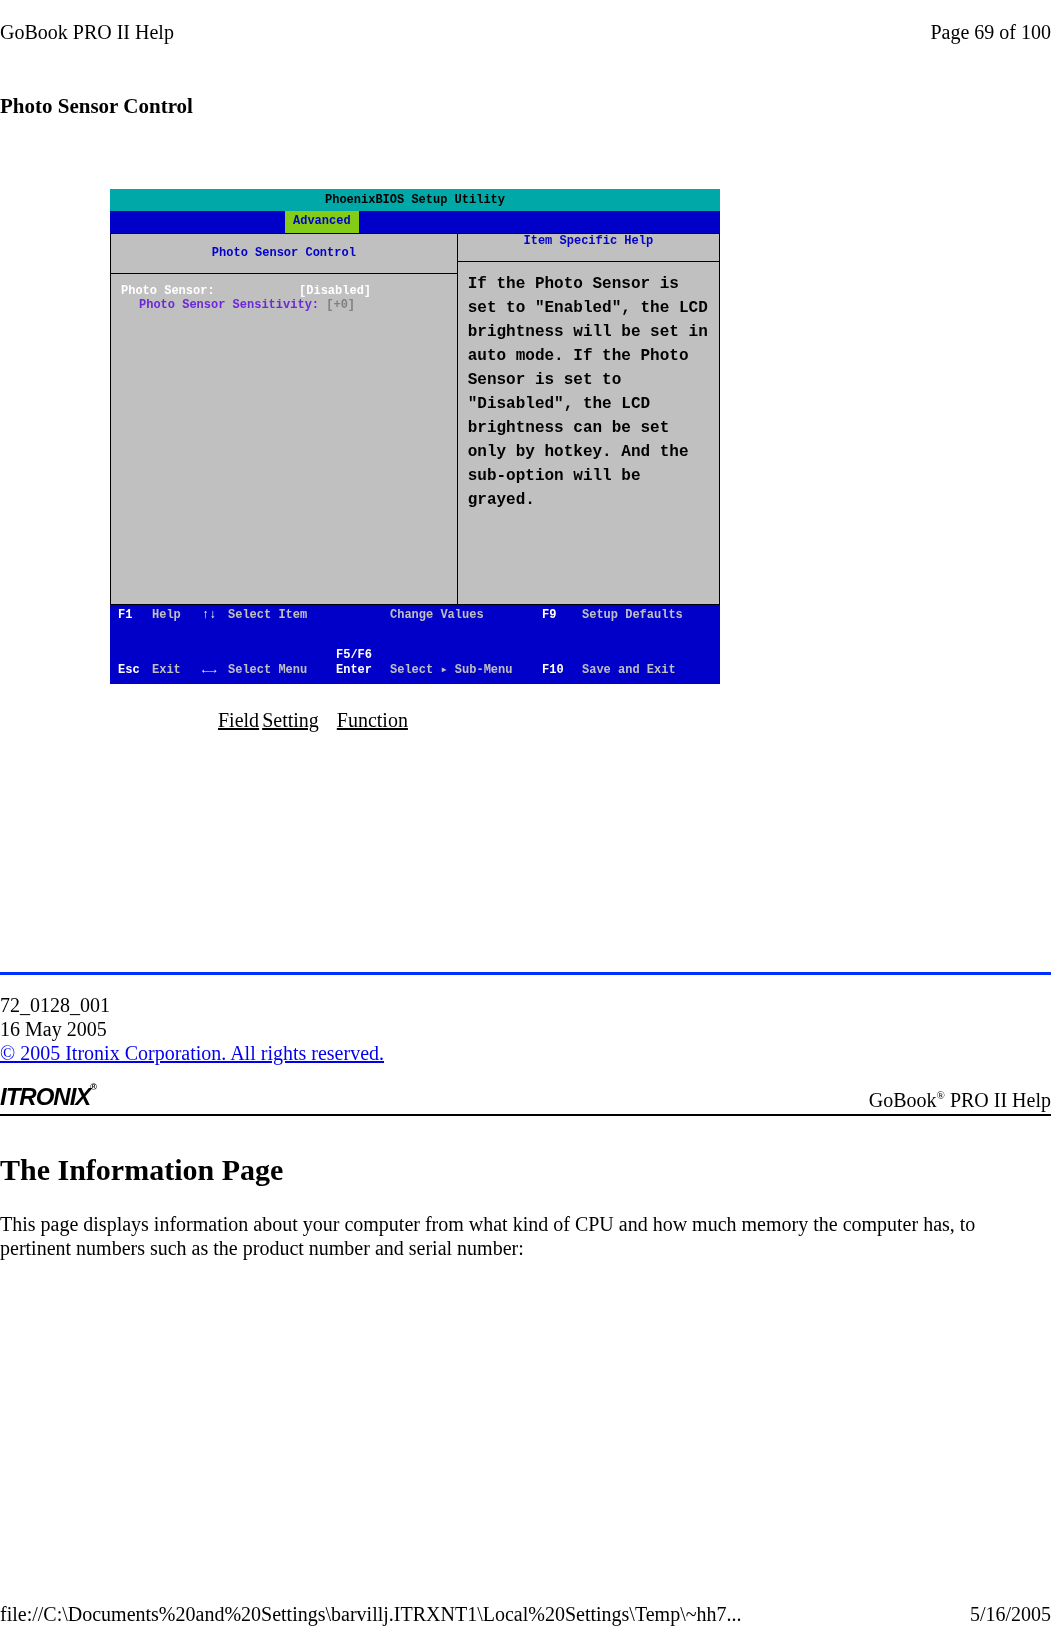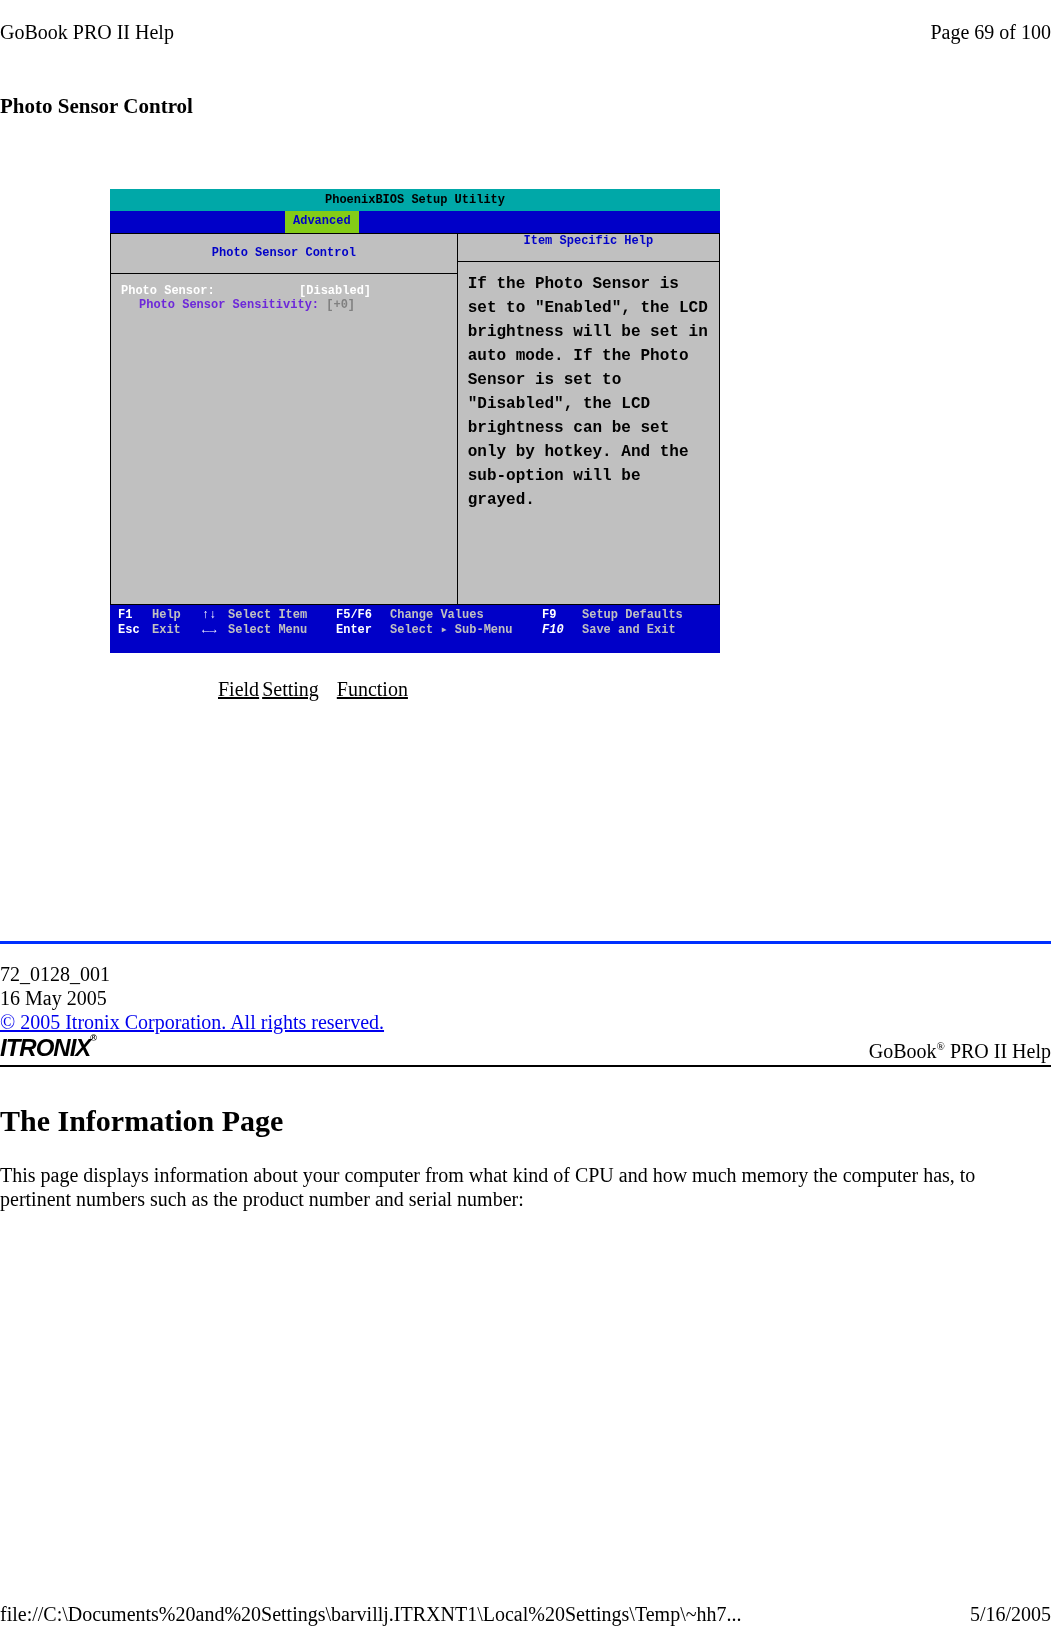--- a/index.html
+++ b/index.html
@@ -94,21 +94,21 @@
     }
     .bios-help-text {
       color: #000;
       padding: 10px 10px;
       font-size: 16px;
       line-height: 1.5;
     }
     .bios-footer {
       background: #0000c8;
       color: #fff;
-      padding: 3px 8px 16px 8px;
+      padding: 3px 8px 7px 8px;
       font-size: 12px;
     }
     .bios-footer-row {
       display: flex;
     }
     .bf-cell {
       white-space: pre;
     }
     .columns-row {
       margin-left: 218px;
@@ -127,21 +127,21 @@
     .copyright-link {
       color: #0000ee;
       text-decoration: underline;
     }
     .logo-row {
       display: flex;
       justify-content: space-between;
       align-items: flex-end;
       border-bottom: 2px solid #000;
       padding-bottom: 2px;
-      margin-top: 0;
+      margin-top: 18px;
     }
     .logo {
       font-family: Arial, sans-serif;
       font-weight: 900;
       font-style: italic;
       font-size: 24px;
       letter-spacing: -1px;
       position: relative;
     }
     .logo .reg {
@@ -214,33 +214,33 @@
         <div class="bios-rule"></div>
         <div class="bios-help-text">If the Photo Sensor is set to "Enabled", the LCD brightness will be set in auto mode. If the Photo Sensor is set to "Disabled", the LCD brightness can be set only by hotkey. And the sub-option will be grayed.</div>
       </div>
     </div>
     <div class="bios-footer">
       <div class="bios-footer-row">
         <span class="bf-cell" style="width:34px;">F1</span>
         <span class="bf-cell" style="width:50px;color:#c0c0c0;">Help</span>
         <span class="bf-cell" style="width:26px;">↑↓</span>
         <span class="bf-cell" style="width:108px;color:#c0c0c0;">Select Item</span>
-        <span class="bf-cell" style="width:54px;">F5/F6</span>
+        <span class="bf-cell" style="width:54px;margin-top:40px;">F5/F6</span>
         <span class="bf-cell" style="width:152px;color:#c0c0c0;">Change Values</span>
         <span class="bf-cell" style="width:40px;">F9</span>
         <span class="bf-cell" style="color:#c0c0c0;">Setup Defaults</span>
       </div>
       <div class="bios-footer-row">
         <span class="bf-cell" style="width:34px;">Esc</span>
         <span class="bf-cell" style="width:50px;color:#c0c0c0;">Exit</span>
         <span class="bf-cell" style="width:26px;">←→</span>
         <span class="bf-cell" style="width:108px;color:#c0c0c0;">Select Menu</span>
         <span class="bf-cell" style="width:54px;">Enter</span>
         <span class="bf-cell" style="width:152px;color:#c0c0c0;">Select ▸ Sub-Menu</span>
-        <span class="bf-cell" style="width:40px;font-style:italic;">F10</span>
+        <span class="bf-cell" style="width:40px;">F10</span>
         <span class="bf-cell" style="color:#c0c0c0;">Save and Exit</span>
       </div>
     </div>
   </div>
 
   <div class="columns-row">
     <span>Field</span><span style="display:inline-block;width:3px;"></span><span>Setting</span><span style="display:inline-block;width:18px;"></span><span>Function</span>
   </div>
 
   <hr class="blue-hr">

